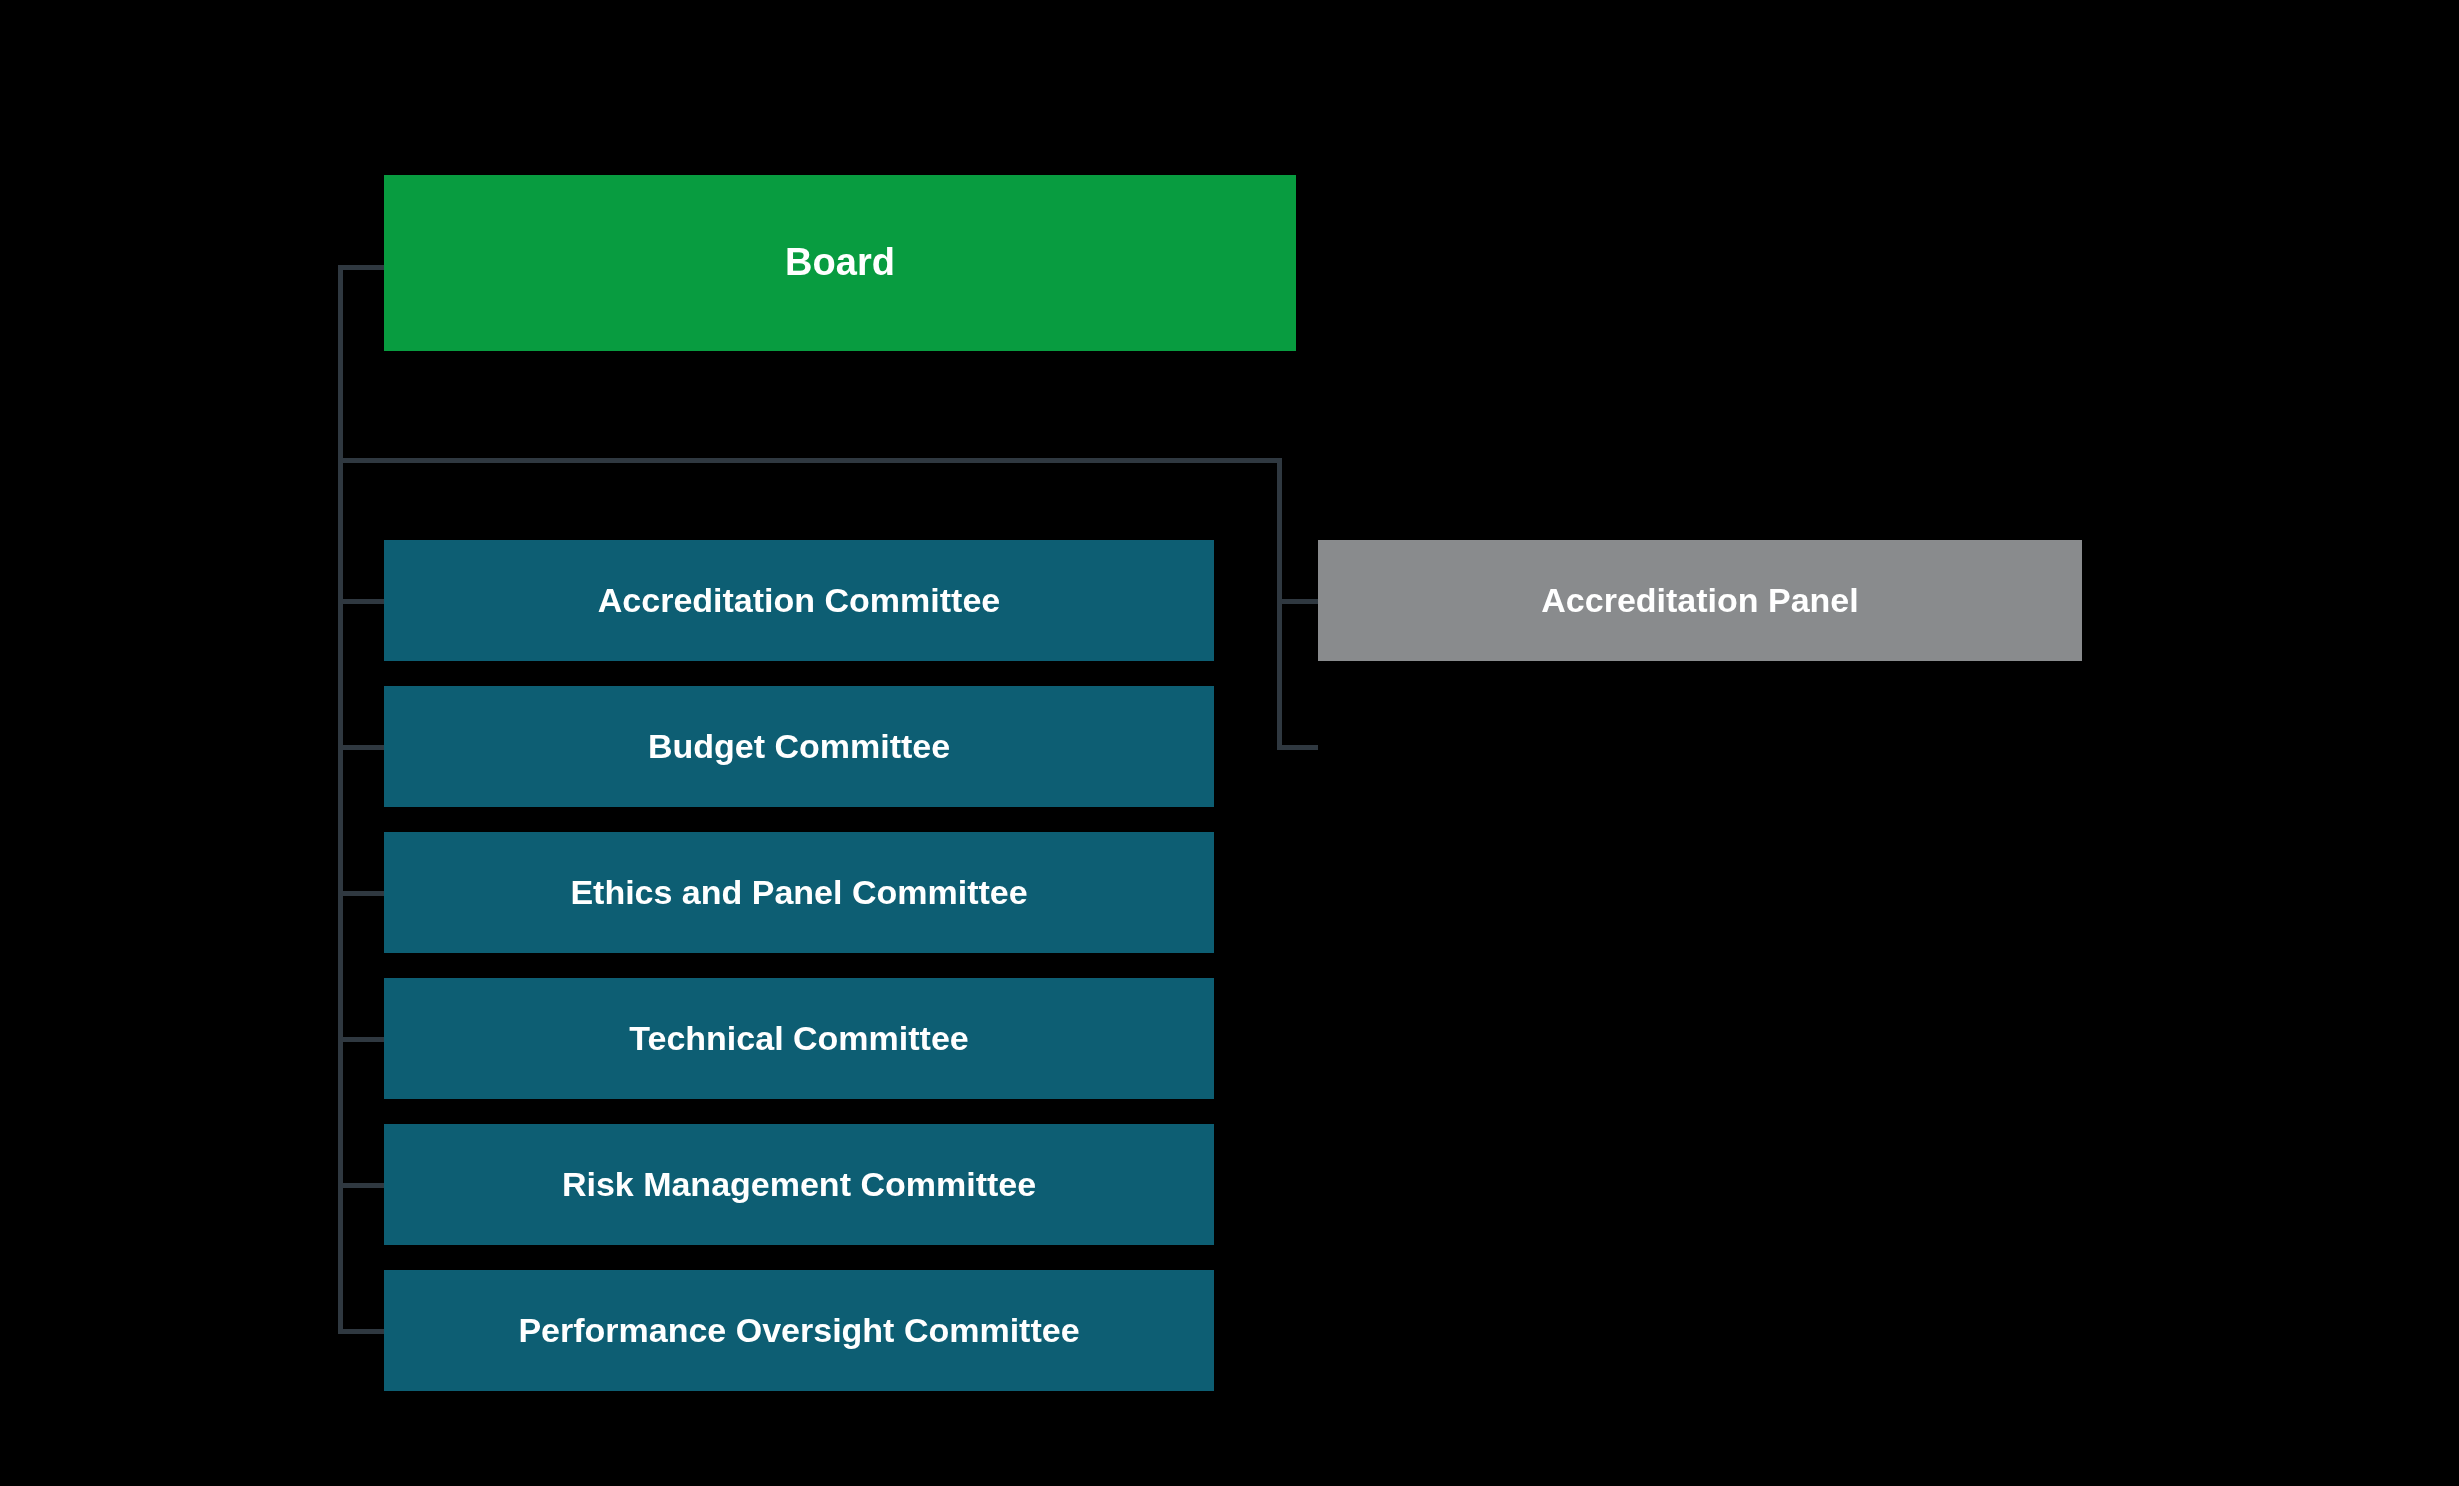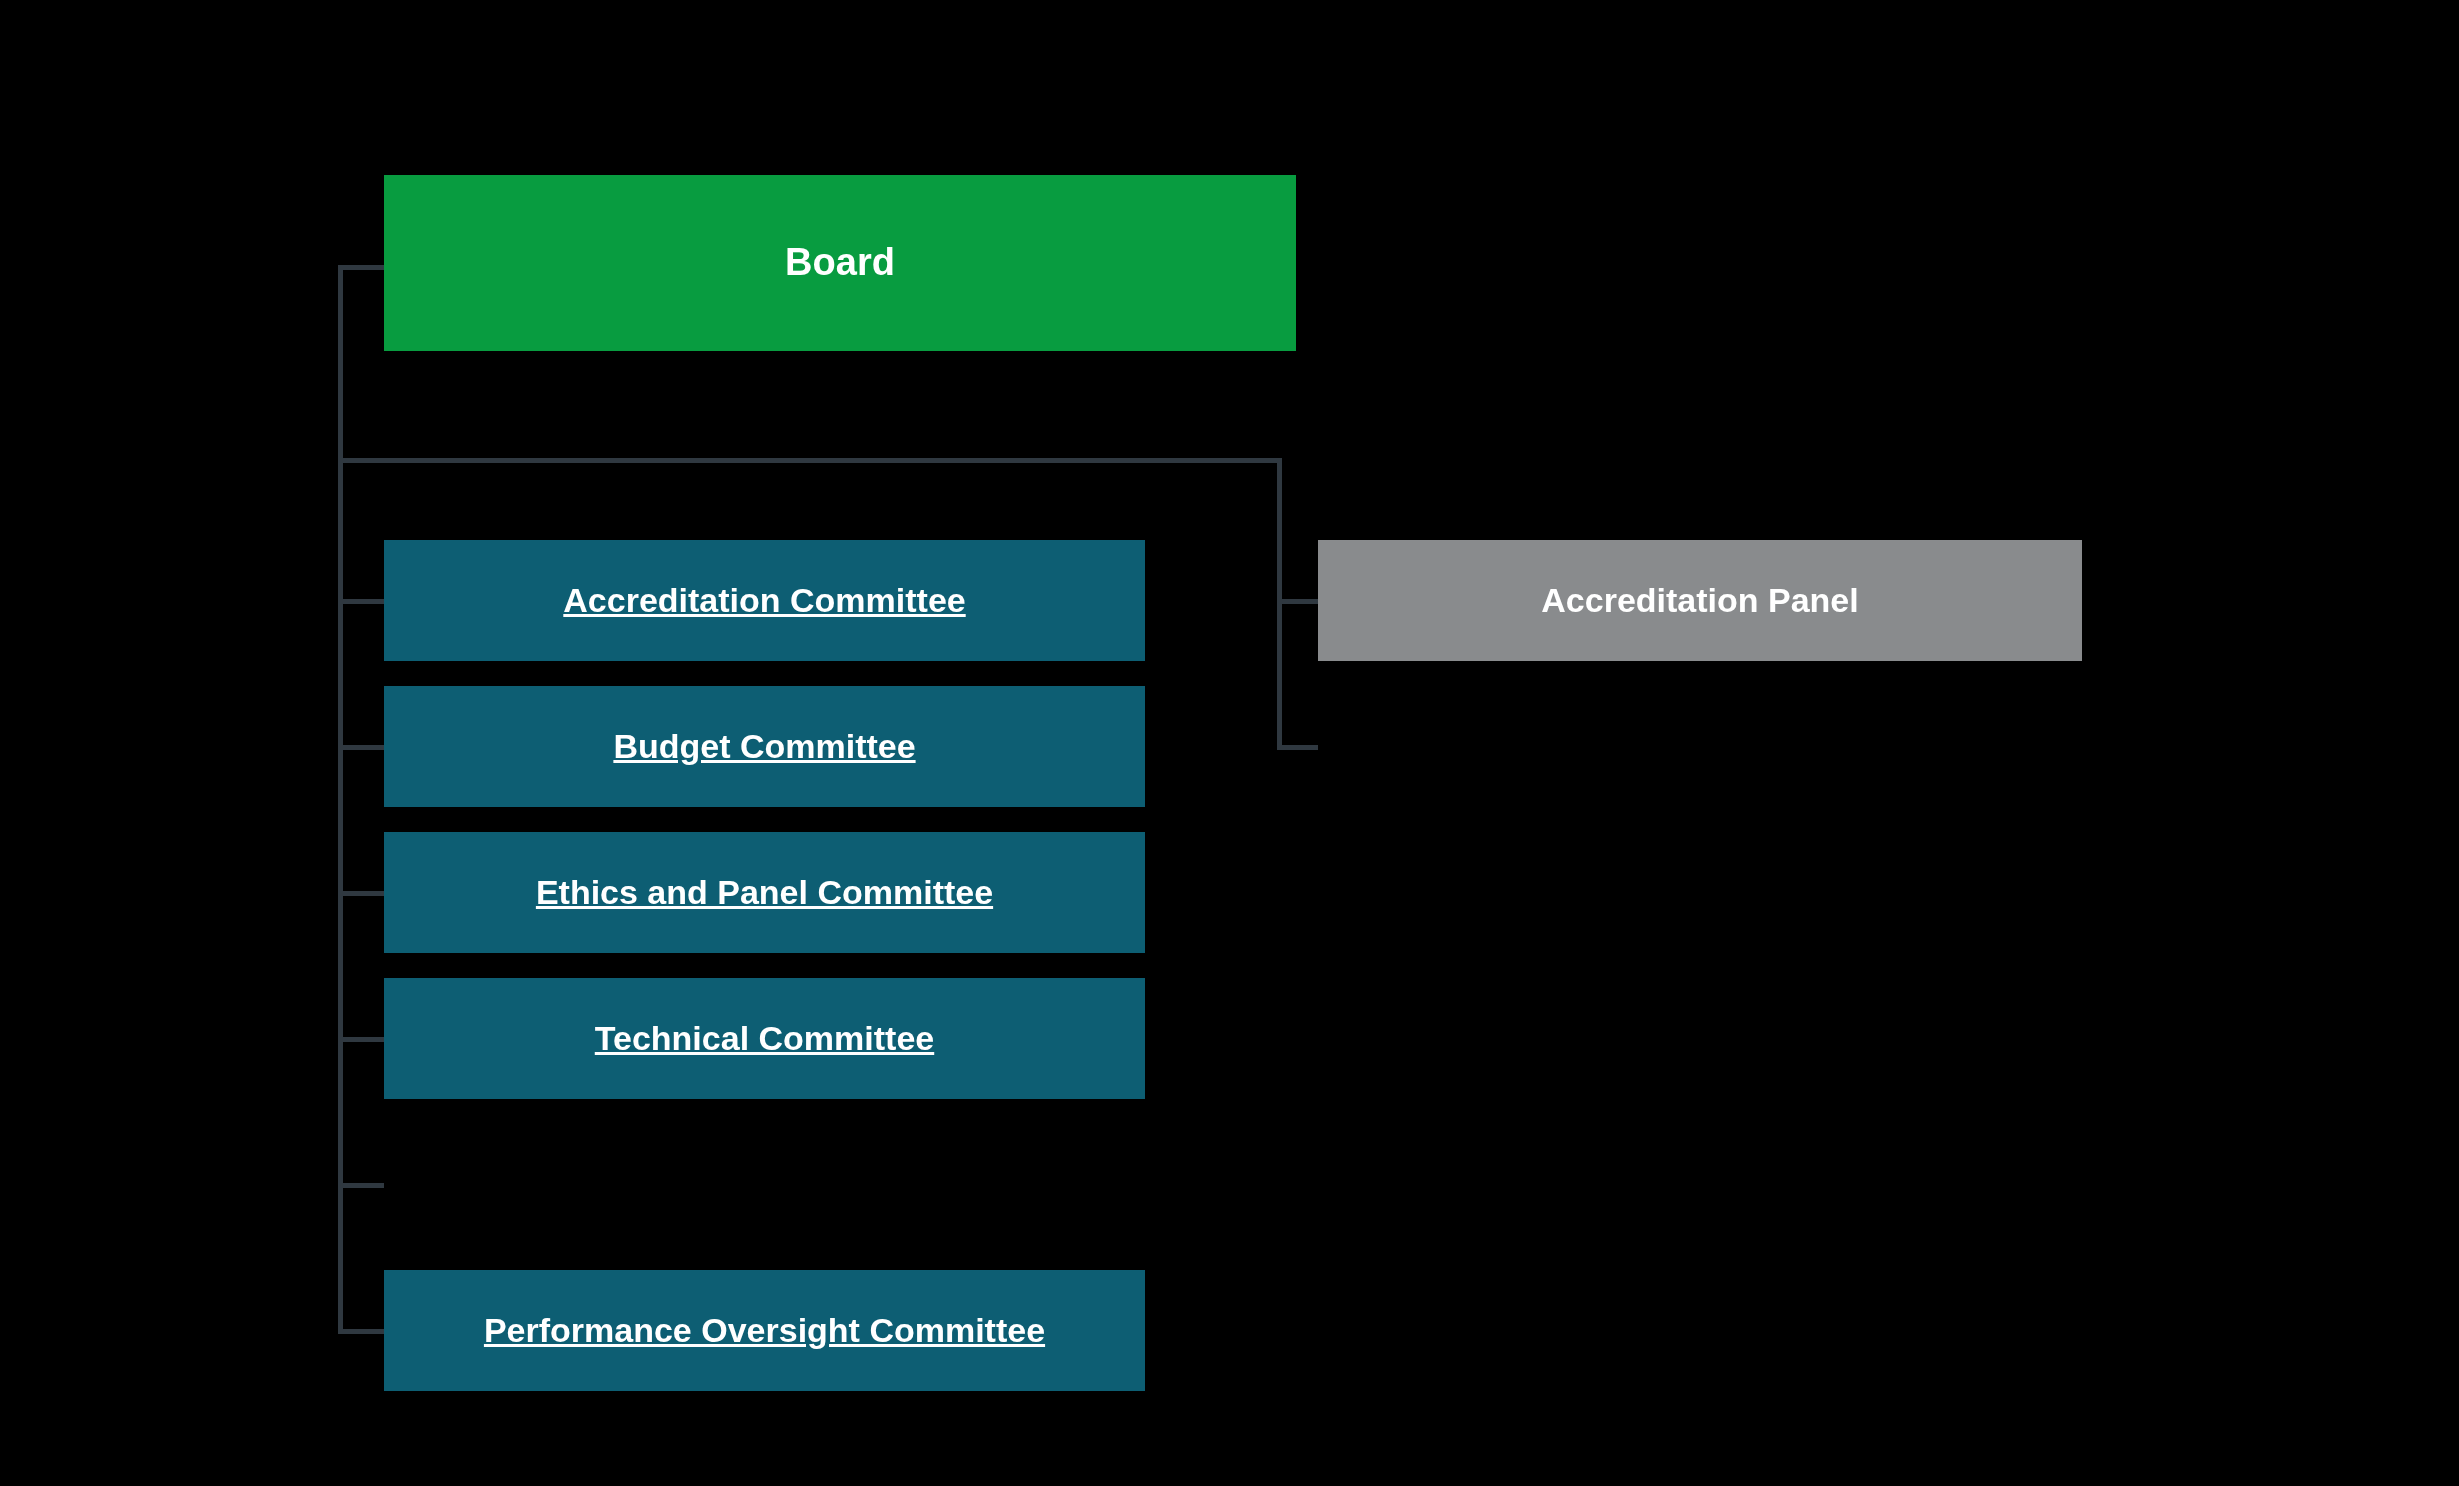--- a/index.html
+++ b/index.html
@@ -25,24 +25,23 @@
     font-weight:700;
     text-align:center;
     line-height:1.15;
   }
   .board{
     left:384px;top:175px;width:912px;height:176px;
     background:var(--board);
     font-size:38px;
   }
   .committee{
-    left:384px;width:761px;height:121px;
+    left:384px;width:830px;height:121px;
     background:var(--committee);
     font-size:34px;
-    text-decoration:underline;
   }
   .committee.c0{top:540px}
   .committee.c1{top:686px}
   .committee.c2{top:832px}
   .committee.c3{top:978px}
   .committee.c4{top:1124px}
   .committee.c5{top:1270px}
   .panel{
     left:1318px;width:764px;height:121px;
     background:var(--panel);
@@ -94,20 +93,23 @@
   </div>
   <div class="node committee c1">
     <span>Budget Committee</span>
   </div>
   <div class="node committee c2">
     <span>Ethics and Panel Committee</span>
   </div>
   <div class="node committee c3">
     <span>Technical Committee</span>
   </div>
+  <div class="node committee c4">
+    <span>Risk Management Committee</span>
+  </div>
   <div class="node committee c5">
     <span>Performance Oversight Committee</span>
   </div>
 
   <div class="node panel p0">
     <span>Accreditation Panel</span>
   </div>
 
 </div>
 

